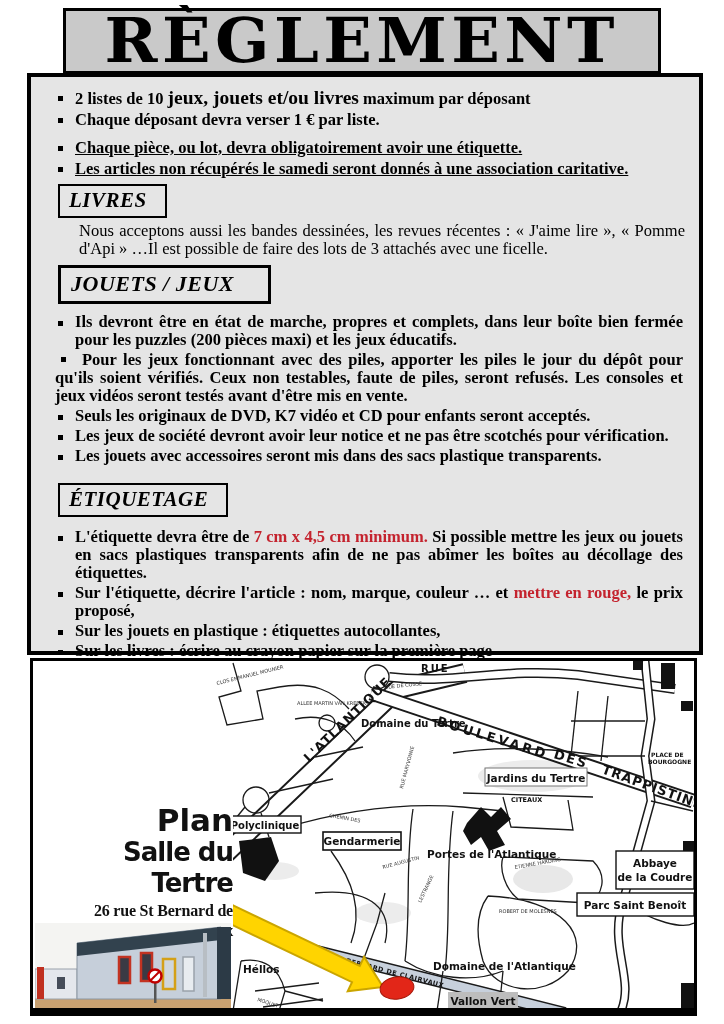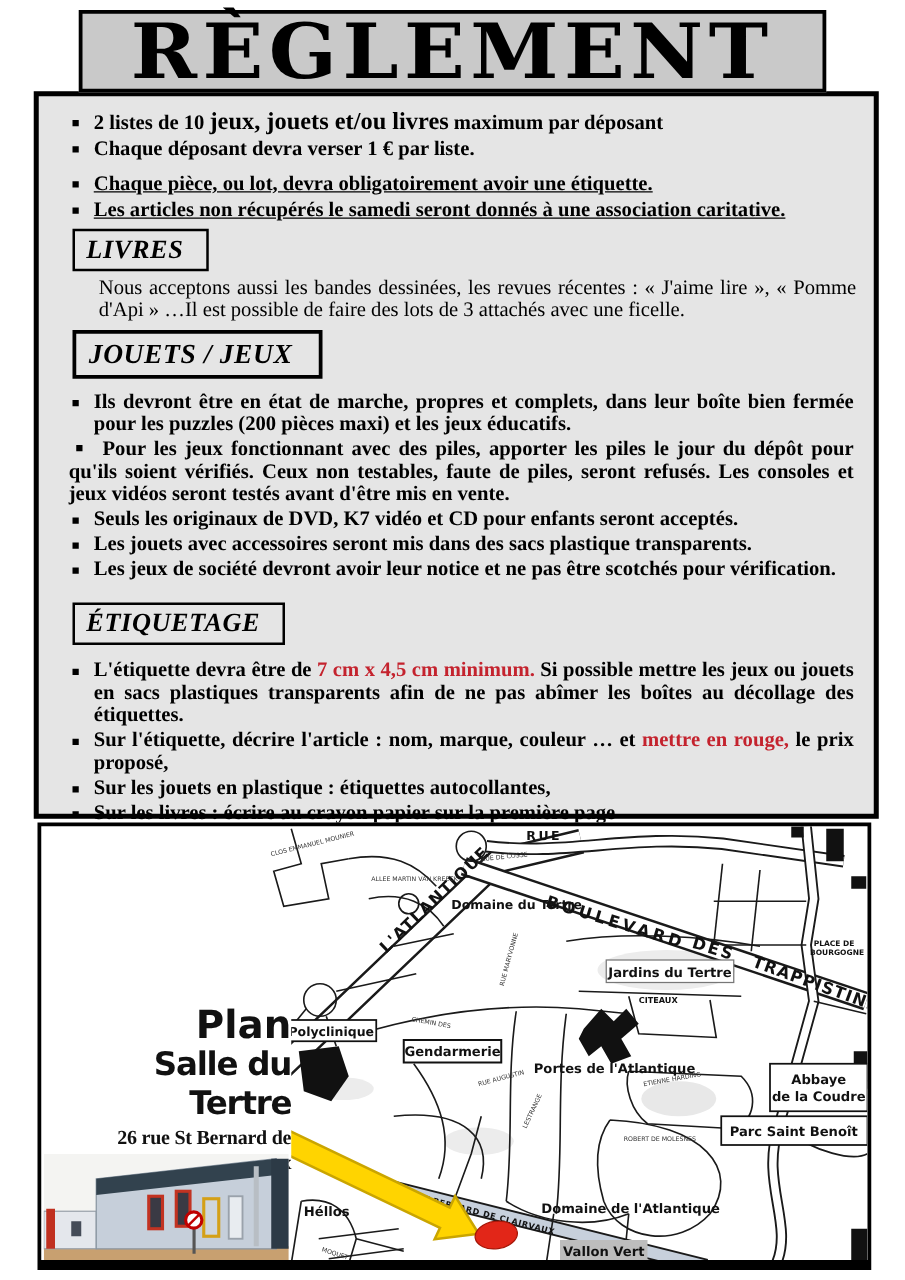--- a/index.html
+++ b/index.html
@@ -42,21 +42,21 @@
   .gap-top{margin-top:8px;text-decoration:underline;}
   .big{font-size:19.5px;}
   .u{text-decoration:underline;}
   .red{color:#c4232e;}
   .sec-head{
     display:inline-block;border:2px solid #000;font-weight:bold;font-size:21px;
     line-height:1.1;padding:3px 18px 4px 9px;margin:4px 0 3px 11px;
     letter-spacing:.5px;
     font-style:italic;
   }
-  .sec-head.thick{border-width:3px;font-size:22px;padding:4px 21px 5px 10px;margin-top:8px;}
+  .sec-head.thick{border-width:3px;font-size:22px;padding:4px 34px 5px 10px;margin-top:8px;}
   .livres-par{
     font-weight:normal;font-size:16.5px;line-height:17.5px;text-align:justify;
     margin:1px 2px 0 32px;
   }
   .closing{margin-top:20px;font-size:18px;line-height:22px;}
   .closing::before{top:9px;}
   
   .map-box{
     position:absolute;left:30px;top:658px;width:667px;height:358px;
     border:3px solid #000;border-bottom-width:8px;box-sizing:border-box;
@@ -98,22 +98,22 @@
   </div>
 
   <div class="sec-head">LIVRES</div>
   <div class="livres-par">Nous acceptons aussi les bandes dessinées, les revues récentes : « J'aime lire », « Pomme d'Api » …Il est possible de faire des lots de 3 attachés avec une ficelle.</div>
 
   <div><span class="sec-head thick">JOUETS / JEUX</span></div>
   <div style="margin-top:6px;">
     <div class="b-row b-tight"><span>Ils devront être en état de marche, propres et complets, dans leur boîte bien fermée pour les puzzles (200 pièces maxi) et les jeux éducatifs.</span></div>
     <div class="b-row b-tight b-flush"><span class="sq"></span><span><span>Pour les jeux fonctionnant avec des piles, apporter les piles le jour du dépôt pour qu'ils soient vérifiés. Ceux non testables, faute de piles, seront refusés. Les consoles et jeux vidéos seront testés avant d'être mis en vente.</span></span></div>
     <div class="b-row b-tight"><span>Seuls les originaux de DVD, K7 vidéo et CD pour enfants seront acceptés.</span></div>
+    <div class="b-row b-tight"><span>Les jeux de société devront avoir leur notice et ne pas être scotchés pour vérification.</span></div>
     <div class="b-row b-tight"><span>Les jouets avec accessoires seront mis dans des sacs plastique transparents.</span></div>
-    <div class="b-row b-tight"><span>Les jeux de société devront avoir leur notice et ne pas être scotchés pour vérification.</span></div>
   </div>
 
   <div style="margin-top:14px;"><span class="sec-head">ÉTIQUETAGE</span></div>
   <div style="margin-top:8px;">
     <div class="b-row b-tight"><span>L'étiquette devra être de </span><span class="red">7 cm x 4,5 cm minimum.</span><span> Si possible mettre les jeux ou jouets en sacs plastiques transparents afin de ne pas abîmer les boîtes au décollage des étiquettes.</span></div>
     <div class="b-row b-tight"><span>Sur l'étiquette, décrire l'article : nom, marque, couleur … et </span><span class="red">mettre en rouge,</span><span> le prix proposé,</span></div>
     <div class="b-row b-tight"><span>Sur les jouets en plastique : étiquettes autocollantes,</span></div>
     <div class="b-row b-tight"><span>Sur les livres : écrire au crayon papier sur la première page</span></div>
   </div>
 

